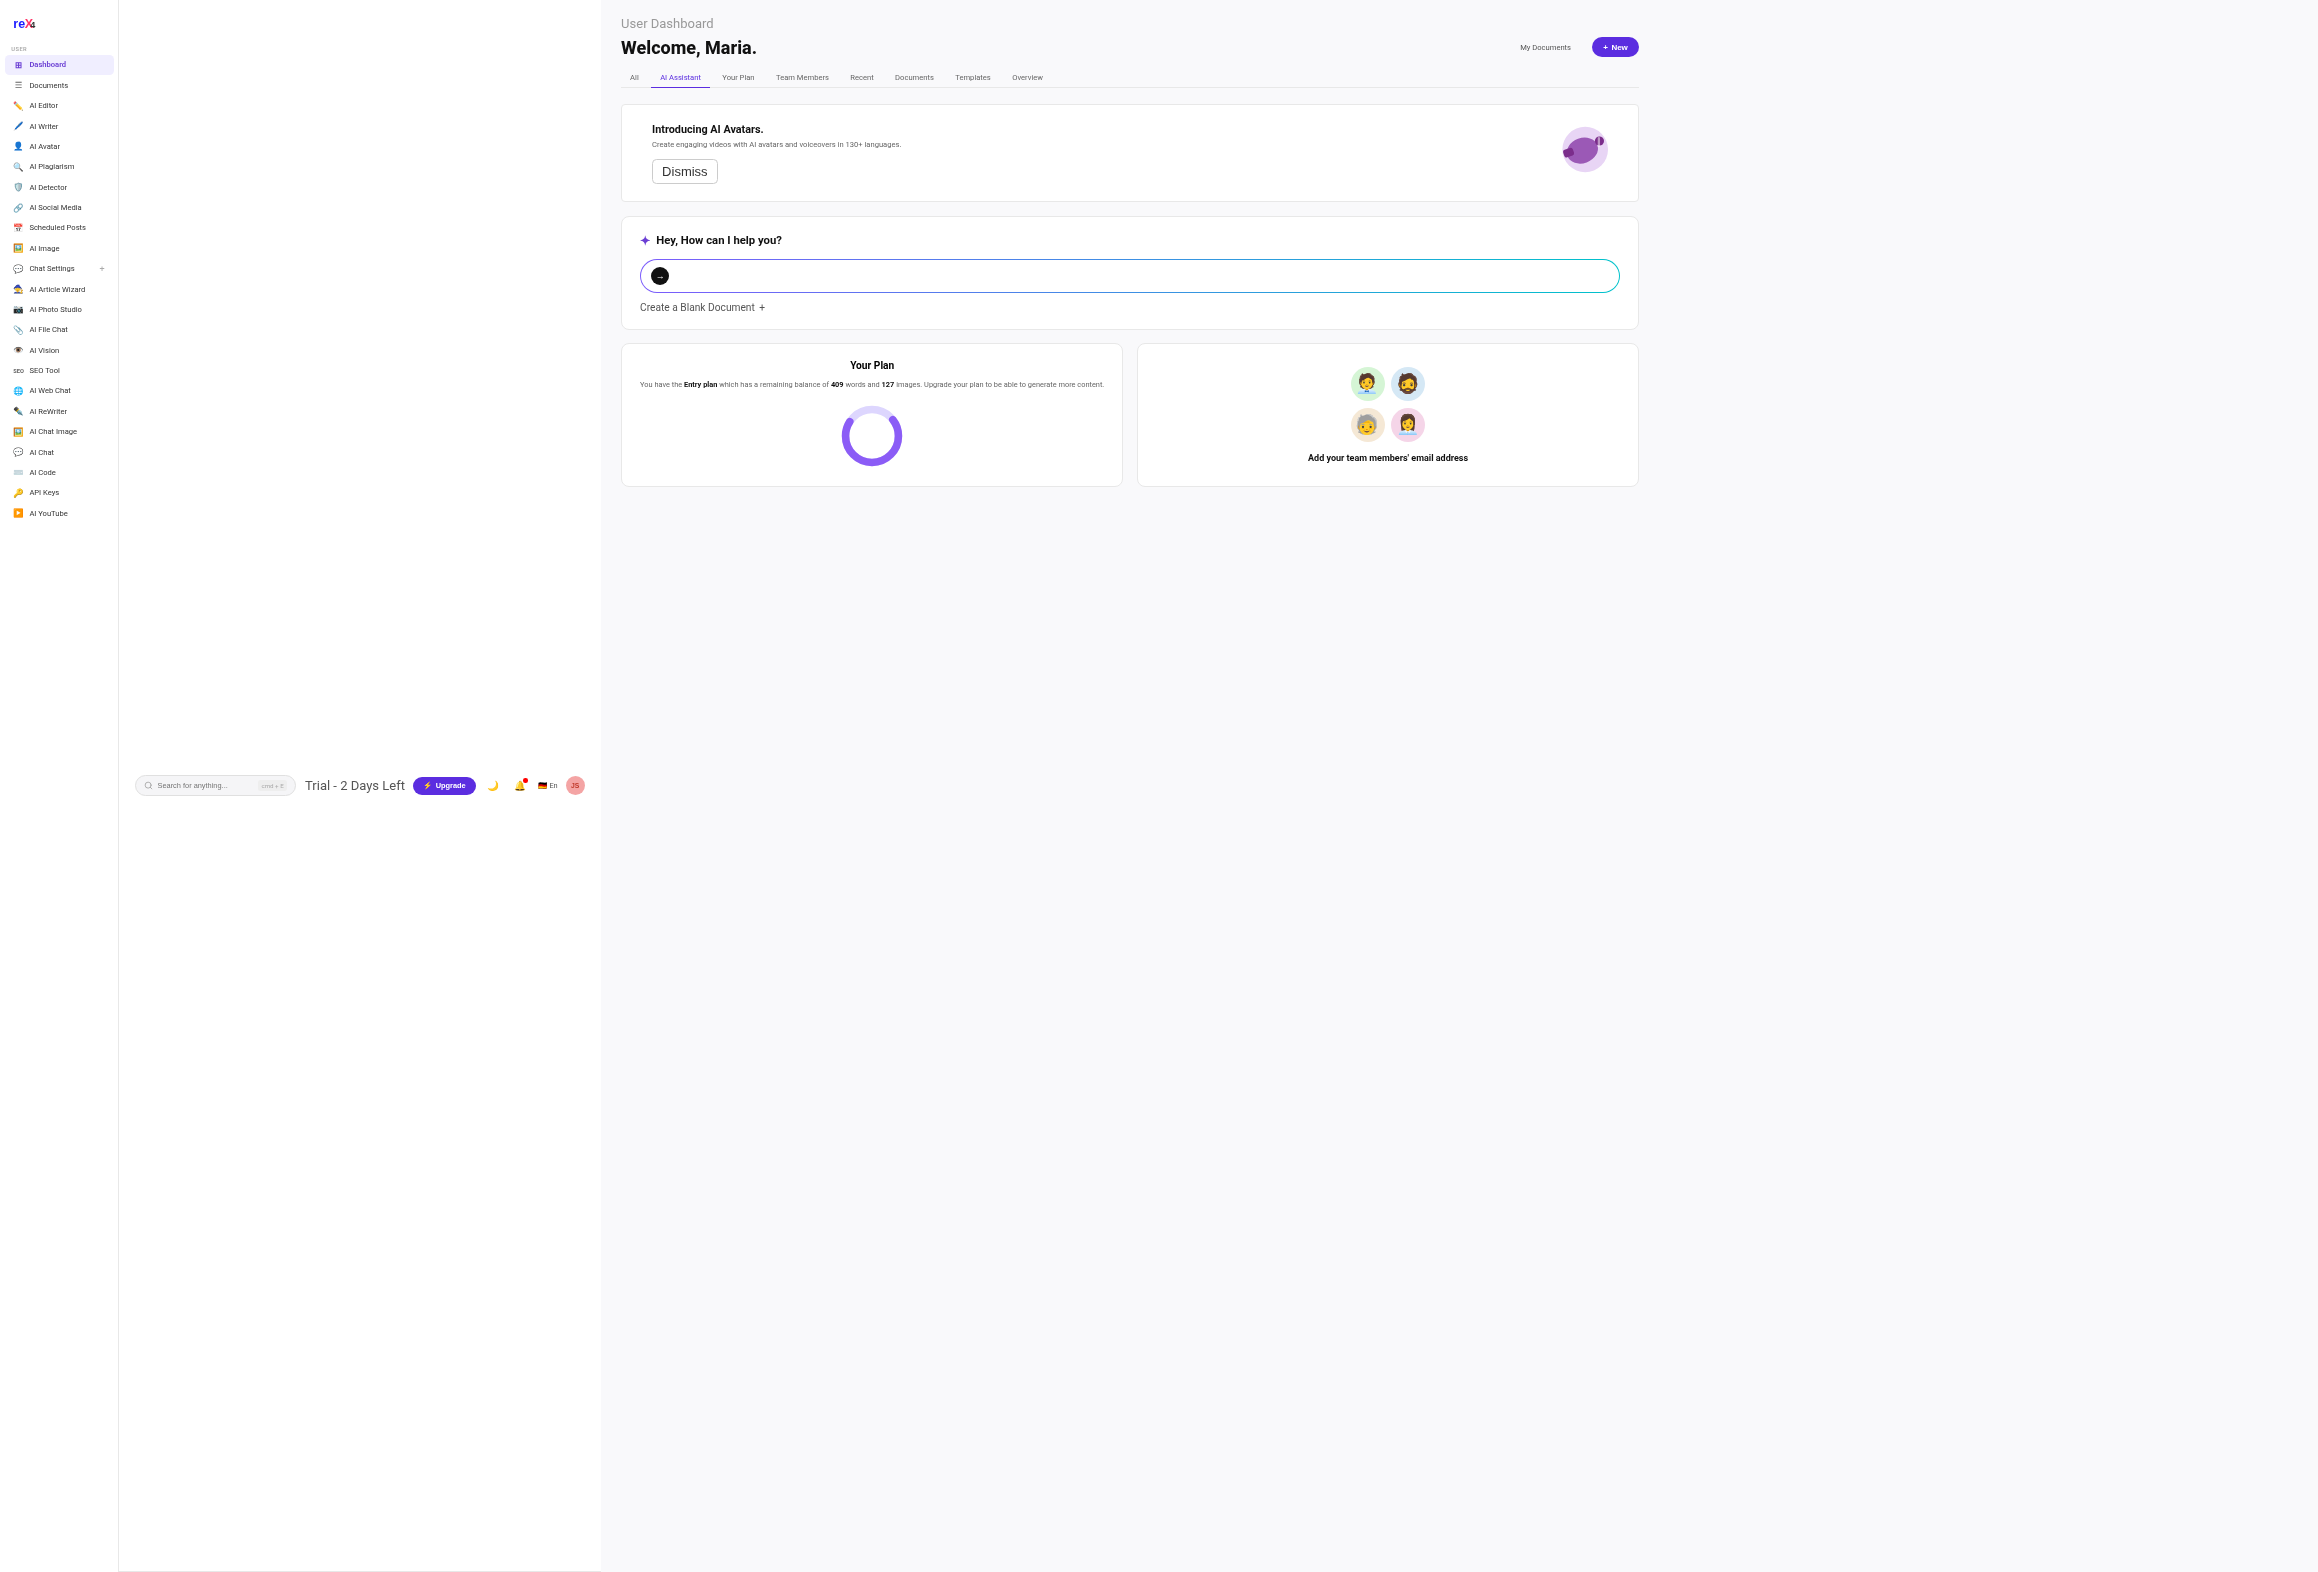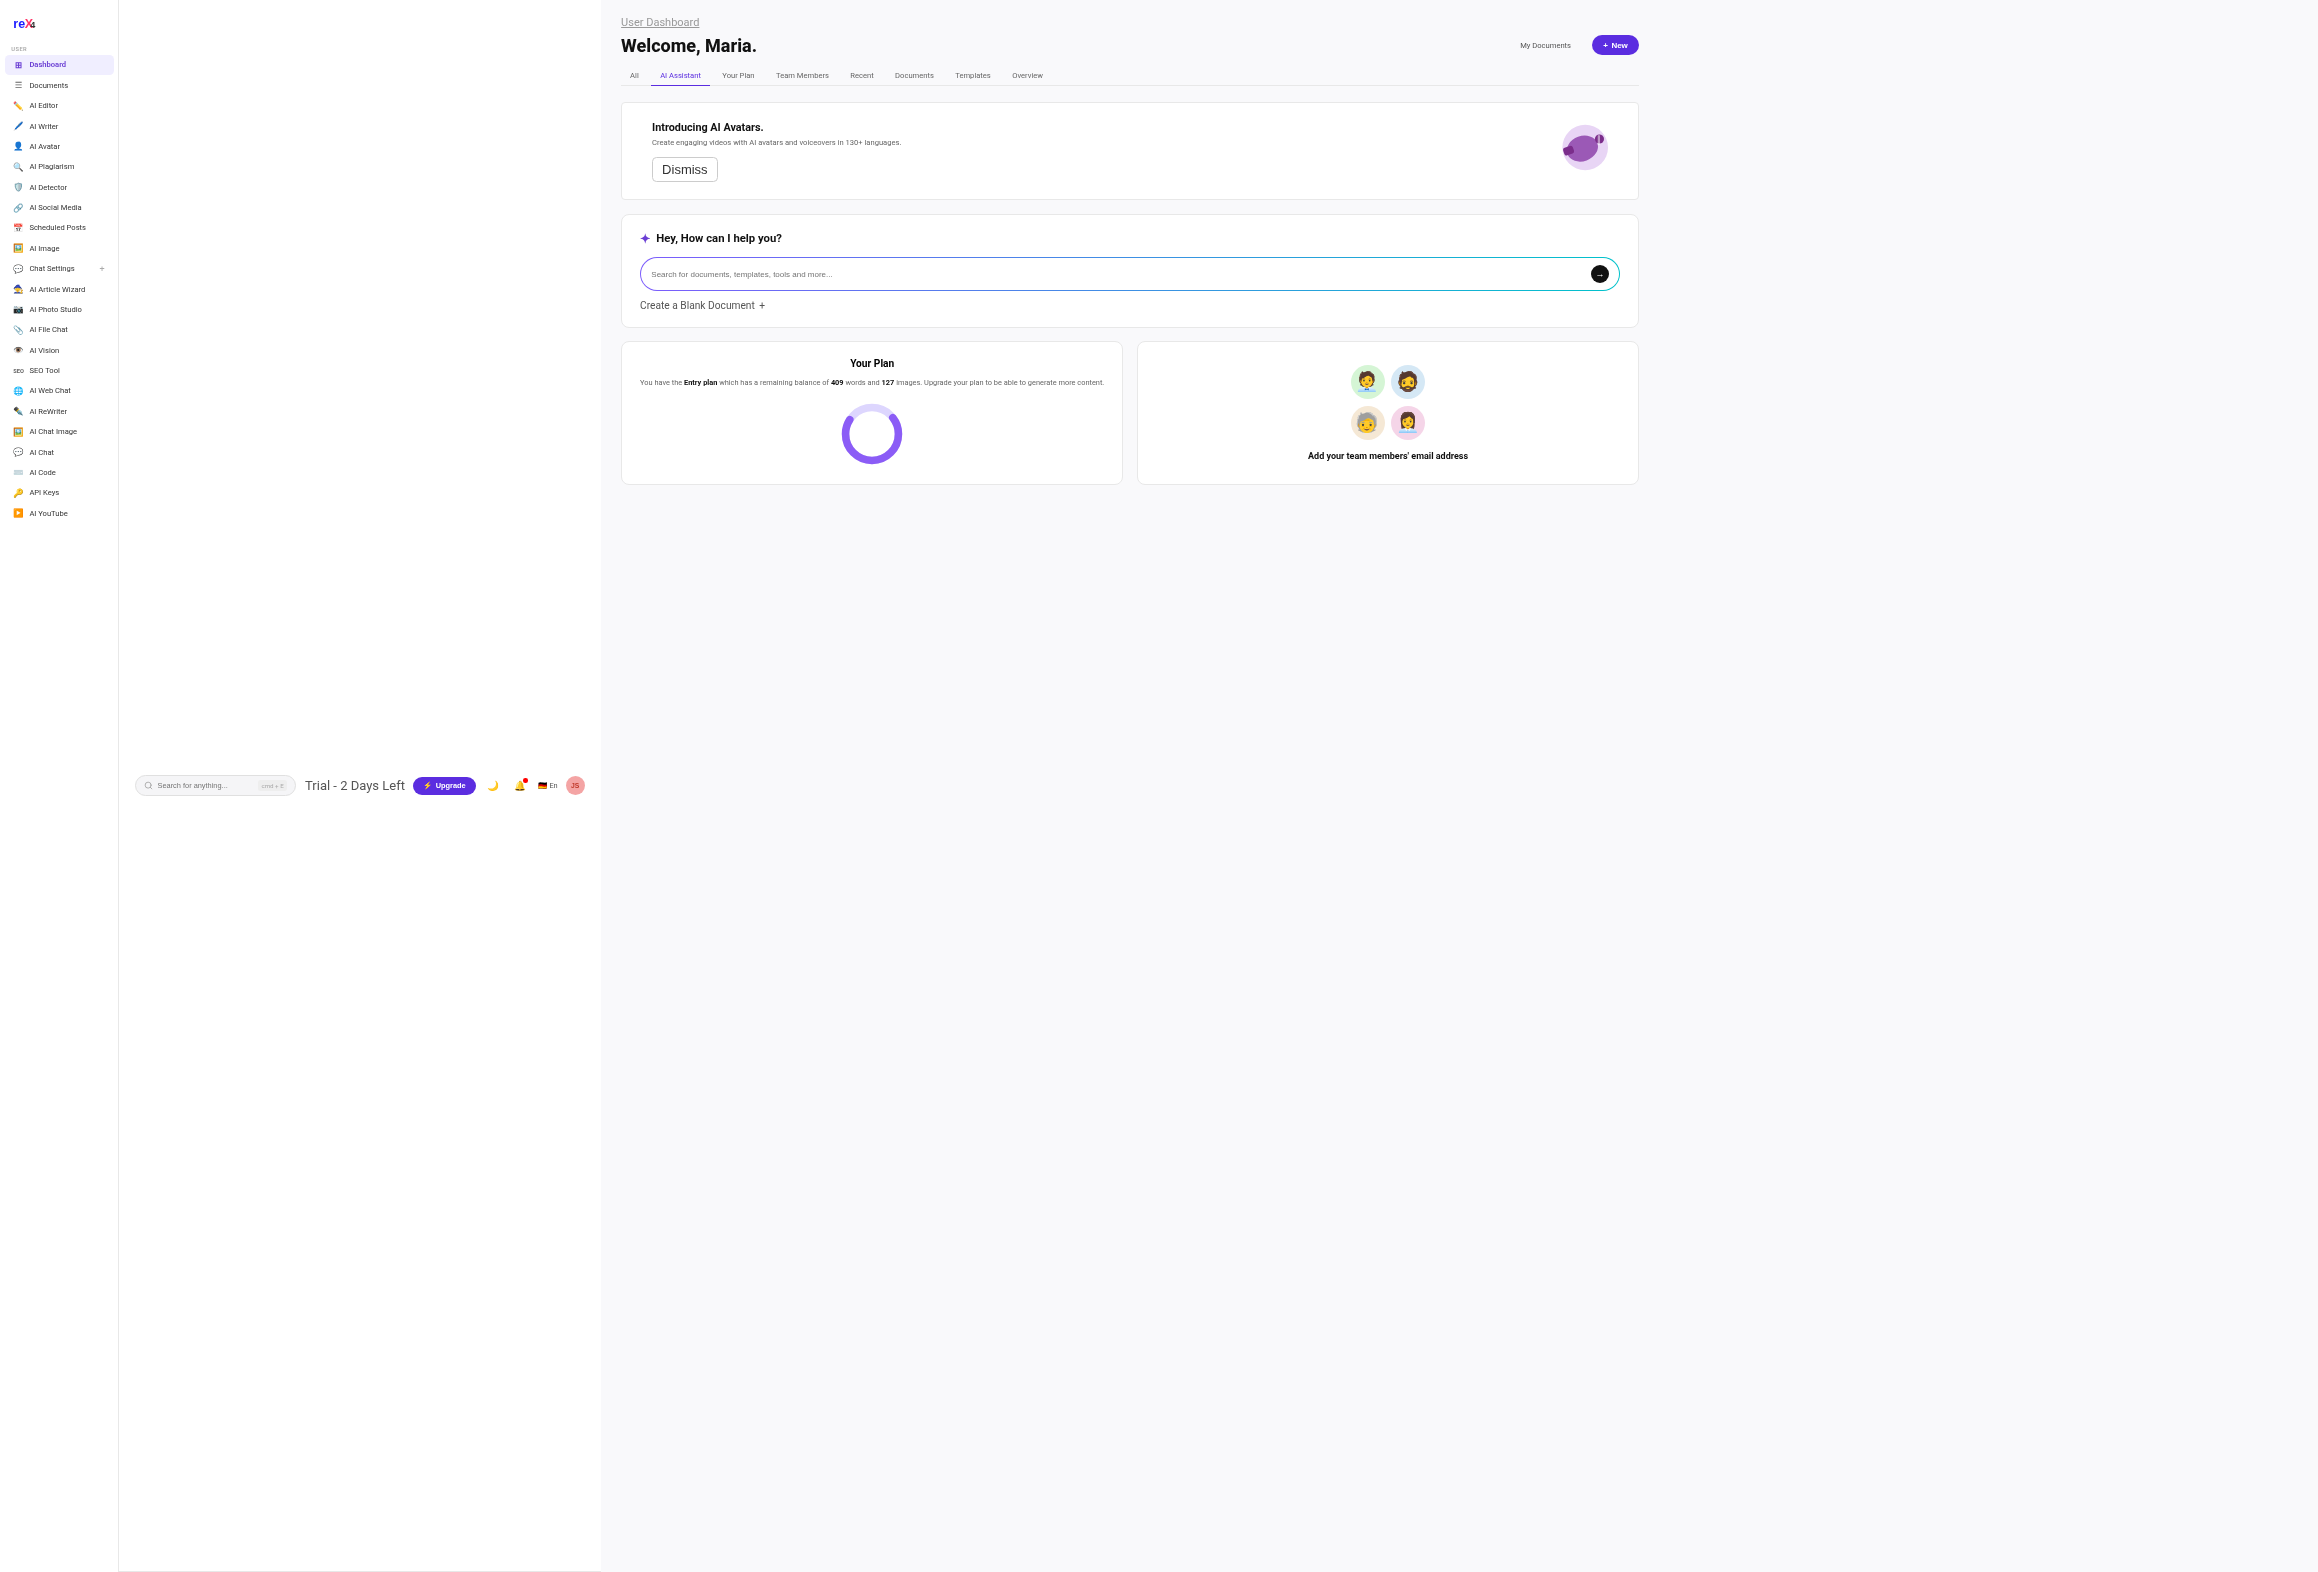--- a/index.html
+++ b/index.html
@@ -152,21 +152,21 @@
       border-radius: 50%;
       display: flex; align-items: center; justify-content: center;
       font-size: 6.8px; font-weight: 700; color: #c0392b;
       cursor: pointer;
       border: none;
     }
 
     
     #content { padding: 16px 20.4px; }
 
-    .breadcrumb { font-size: 11px; color: #999; margin-bottom: 5.7px; text-decoration: underline; }
+    .breadcrumb { font-size: 13px; color: #999; margin-bottom: 5.7px; }
 
     .page-header {
       display: flex;
       align-items: center;
       justify-content: space-between;
       margin-bottom: 11.3px;
     }
     .page-title { font-size: 18px; font-weight: 800; color: #111; }
 
     .new-btn {
@@ -514,21 +514,20 @@
         </svg>
       </div>
     </div>
 
     <div class="help-section">
       <div class="help-title">
         <span class="sparkle">✦</span>
         <span>Hey, How can I help you?</span>
       </div>
       <div class="help-search">
-        <input type="text" placeholder="Search for documents, templates, tools and more..." style="">
         <button class="help-search-arrow">
           <span>→</span>
         </button>
       </div>
       <div class="create-doc-link">
         <span>Create a Blank Document</span>
         <span>+</span>
       </div>
     </div>
 

